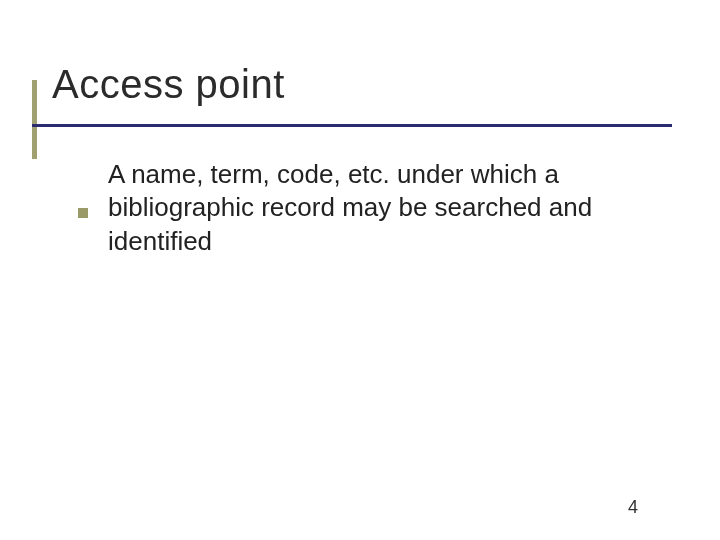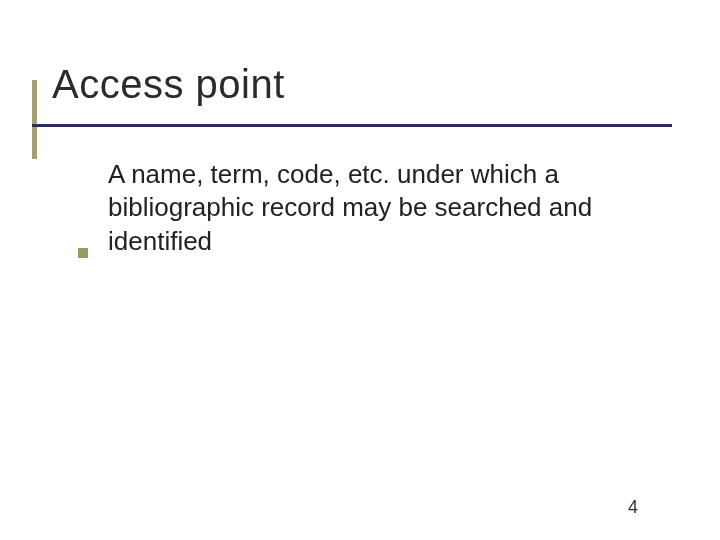--- a/index.html
+++ b/index.html
@@ -54,21 +54,21 @@
     background: #a0a070;
   }
   .body-area {
     position: absolute;
     top: 158px;
     left: 78px;
     width: 600px;
   }
   .bullet-item {
     display: flex;
-    align-items: flex-end;
+    align-items: center;
     margin-bottom: 4px;
   }
   .bullet-marker {
     width: 10px;
     height: 10px;
     background: #9a9a68;
     flex-shrink: 0;
     margin-top: 11px;
     margin-right: 20px;
   }

